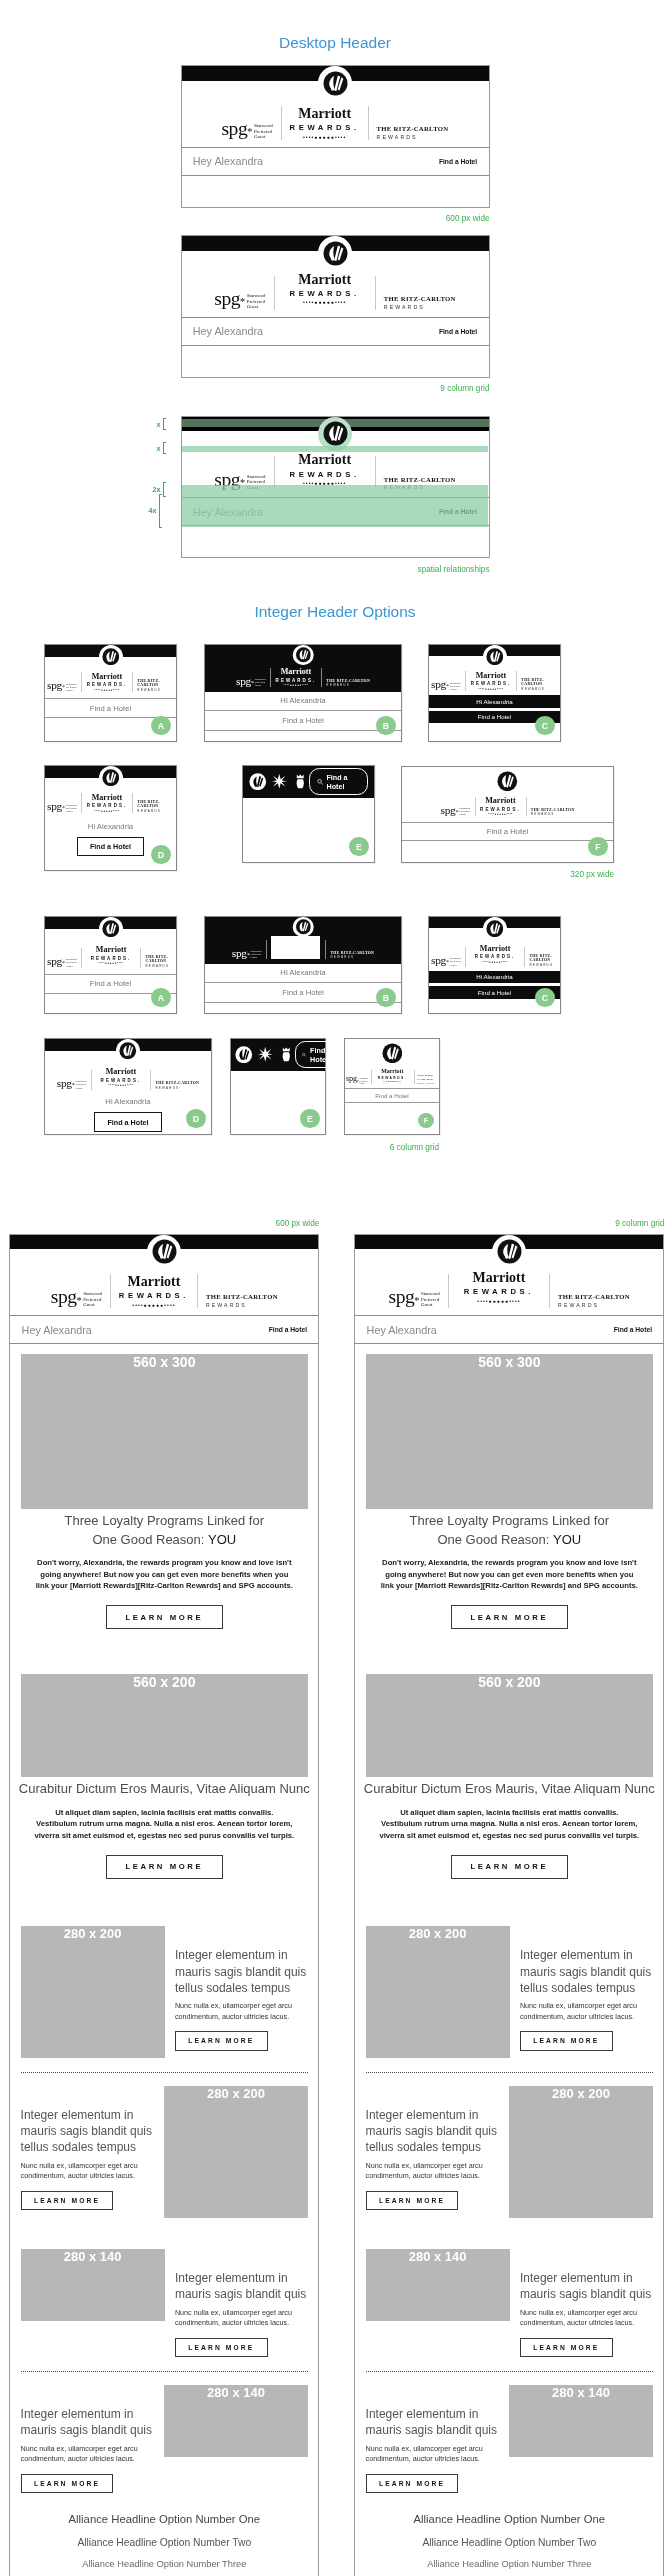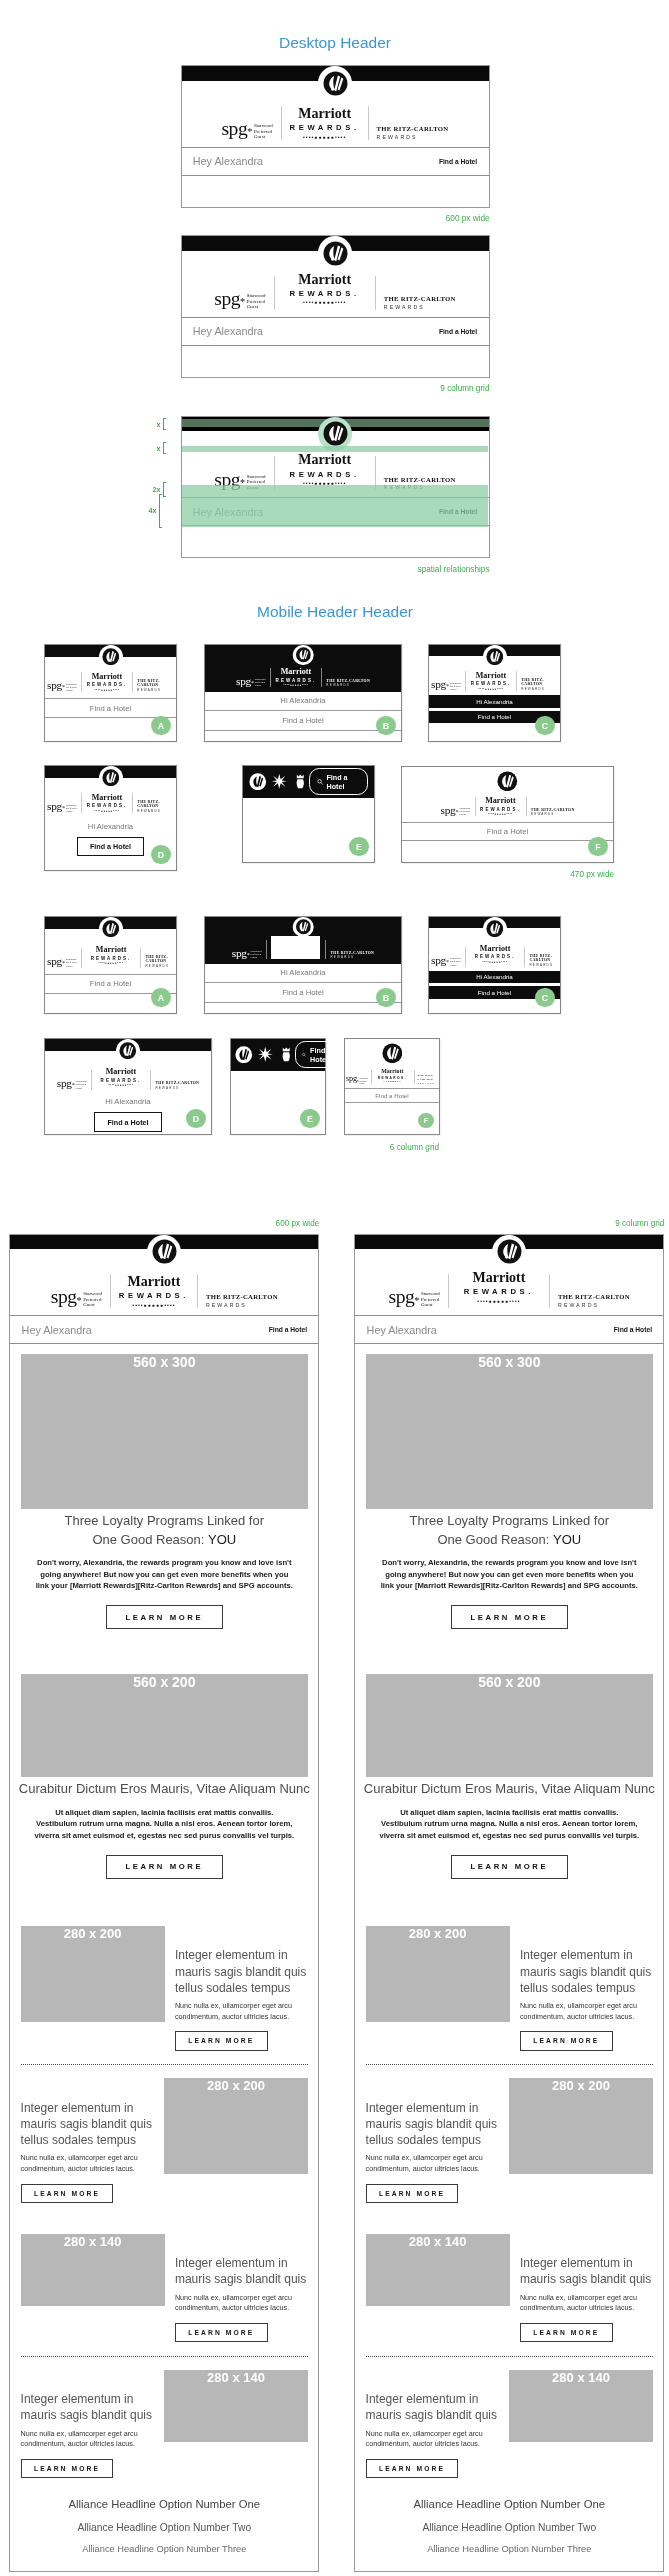--- a/index.html
+++ b/index.html
@@ -124,21 +124,21 @@
   .e-h1 { margin-top: 3px; text-align: center; font-size: 13px; font-weight: 300; color: #4d4d4d; line-height: 1.4; }
   .e-h1 strong { color: #1a1a1a; font-weight: normal; }
   .e-p { margin: 8.2px auto 0; width: 260px; text-align: center; font-size: 7.7px; font-weight: 600;
          color: #222; line-height: 1.5; }
   .e-btn { display: block; margin: 13.4px auto 0; border: 1px solid #3a3a3a; background: transparent;
            font-size: 7.7px; letter-spacing: 2.6px; font-weight: 600; color: #111; padding: 6.7px 18.5px;
            width: max-content; font-family: "Liberation Sans", sans-serif; }
   .e-btn.sm { font-size: 6.7px; letter-spacing: 2.1px; padding: 5.2px 12.4px; margin: 9.3px 0 0; }
   .e-row { display: flex; gap: 10.3px; margin: 12.4px 10.3px 0; align-items: flex-start; }
   .e-row .rimg { flex: 0 0 144px; width: 144px; }
-  .img-200 { height: 96px; font-size: 13px; }
+  .img-200 { height: 132px; font-size: 13px; }
   .img-140 { height: 72px; font-size: 13px; }
   .e-col { flex: 1; padding-top: 5.2px; }
   .e-h3 { font-size: 12px; font-weight: 300; color: #555; line-height: 1.35; margin-top: 16px; }
   .e-p-sm { font-size: 7.2px; color: #333; line-height: 1.45; margin-top: 5.2px; }
   .dot-sep { border-top: 1px dotted #444; margin: 13.4px 10.3px; }
   .e-alliance { margin-top: 20px; text-align: center; }
   .al1 { font-size: 11.3px; font-weight: 300; color: #444; }
   .al2 { font-size: 10.3px; font-weight: 300; color: #555; margin-top: 11.3px; }
   .al3 { font-size: 9.3px; font-weight: 300; color: #6a6a6a; margin-top: 11.3px; }
 </style>
@@ -300,21 +300,21 @@
       </div>
     <div class="rl rl4">
         <span>4x</span>
         <span class="rl-b"></span>
       </div>
   </div>
   <div class="capline"><span class="cap">spatial relationships</span></div>
 </div>
 
 <div class="zone" style="margin-top:29px">
-  <div class="zone-title">Mobile Header Header</div>
+  <div class="zone-title">Integer Header Options</div>
   <div class="mgrid" style="margin-top:23px">
 
     <div class="mcard" style="left:44px;top:0;width:133px;height:98px">
       <div class="mbar">
           <div class="notch">
             <span class="mwrap">
   <svg class="mlogo" viewBox="0 0 48 48">
     <circle class="fg" cx="24" cy="24" r="23"></circle>
     <path class="bg" d="M21.5 9.5 C14.5 13 10.5 21 12.5 28.5 C14 34.5 19.5 37.5 23 36.5 C19.5 30 18.8 17.5 21.5 9.5 Z"></path>
     <circle class="bg" cx="18.6" cy="34.6" r="3.2"></circle>
@@ -549,21 +549,21 @@
   <span class="ritz">
     <span class="ritz1">THE RITZ-CARLTON</span>
     <span class="ritz2">REWARDS</span>
   </span>
 </span>
         </div>
       <div class="mrow">Find a Hotel</div>
       <div class="mspace"></div>
       <div class="badge">F</div>
     </div>
-    <div class="cap" style="position:absolute;left:401px;top:226px;width:213px;text-align:right">470 px wide</div>
+    <div class="cap" style="position:absolute;left:401px;top:226px;width:213px;text-align:right">320 px wide</div>
 
     <div class="mcard striped" style="left:44px;top:272px;width:133px;height:98px">
       <div class="mbar">
           <div class="notch">
             <span class="mwrap">
   <svg class="mlogo" viewBox="0 0 48 48">
     <circle class="fg" cx="24" cy="24" r="23"></circle>
     <path class="bg" d="M21.5 9.5 C14.5 13 10.5 21 12.5 28.5 C14 34.5 19.5 37.5 23 36.5 C19.5 30 18.8 17.5 21.5 9.5 Z"></path>
     <circle class="bg" cx="18.6" cy="34.6" r="3.2"></circle>
     <path class="bg" d="M28.5 8.5 L33 10.5 L25.5 39 L21.5 36.8 Z"></path>

